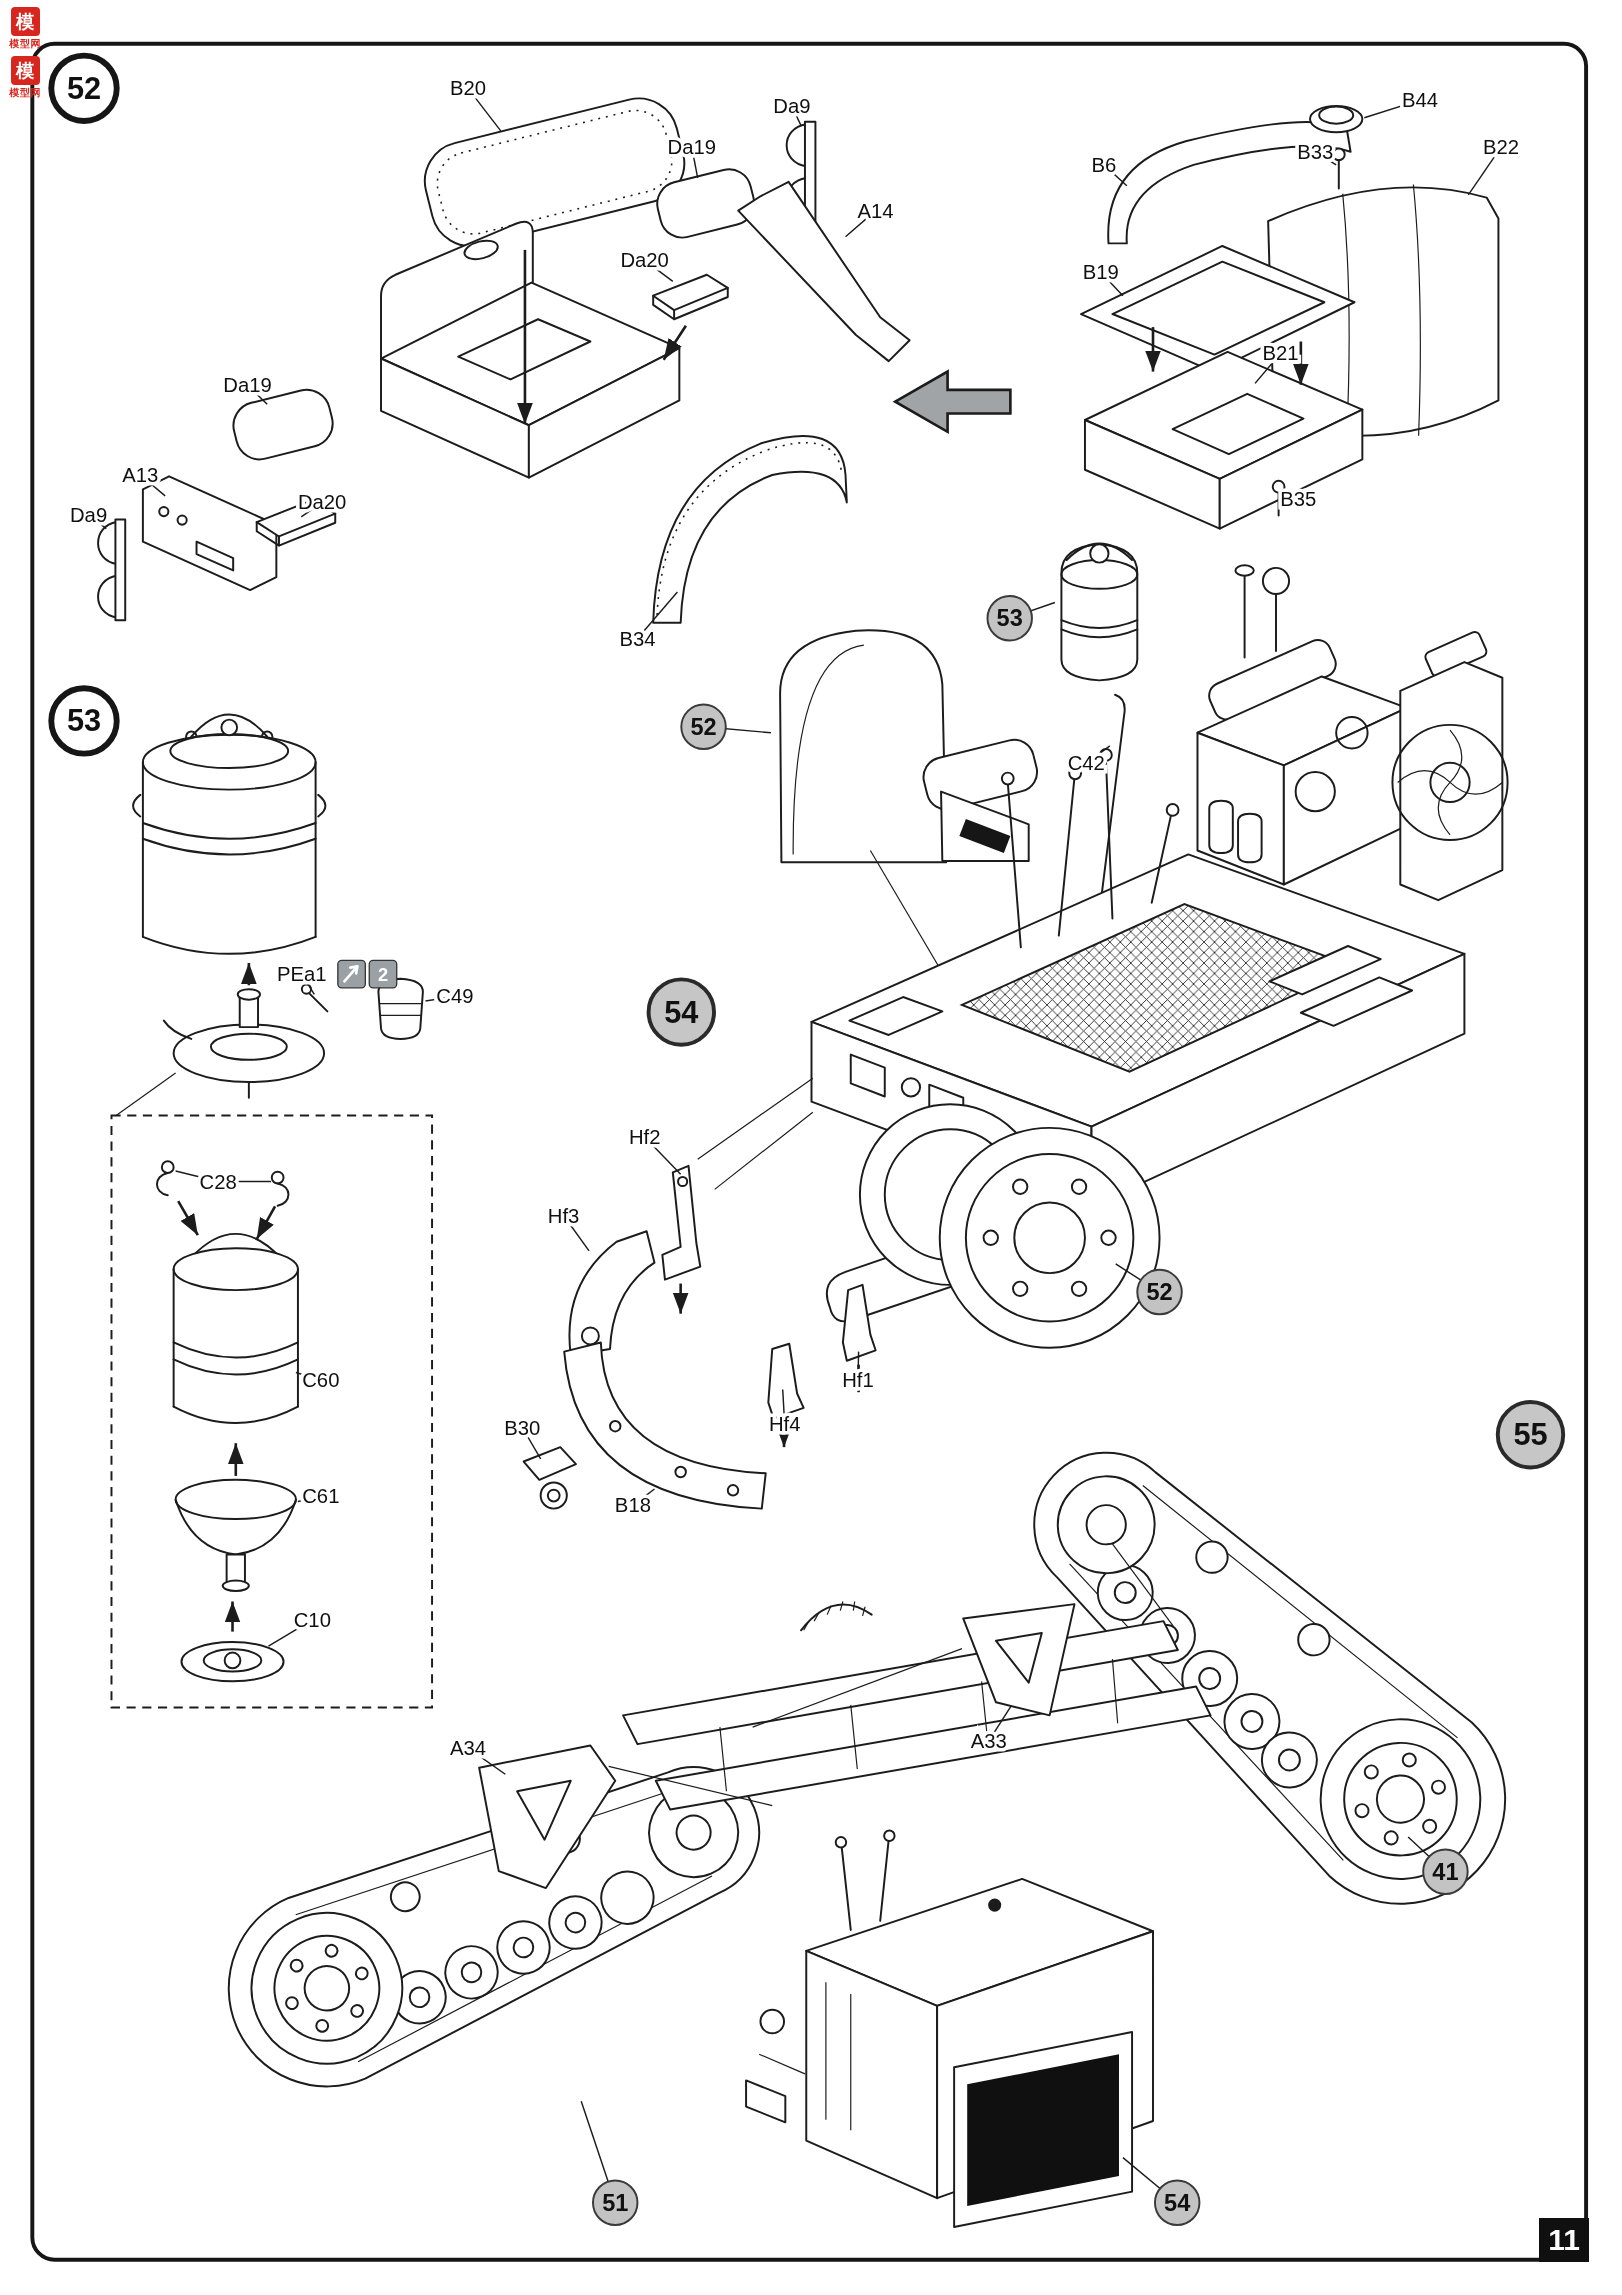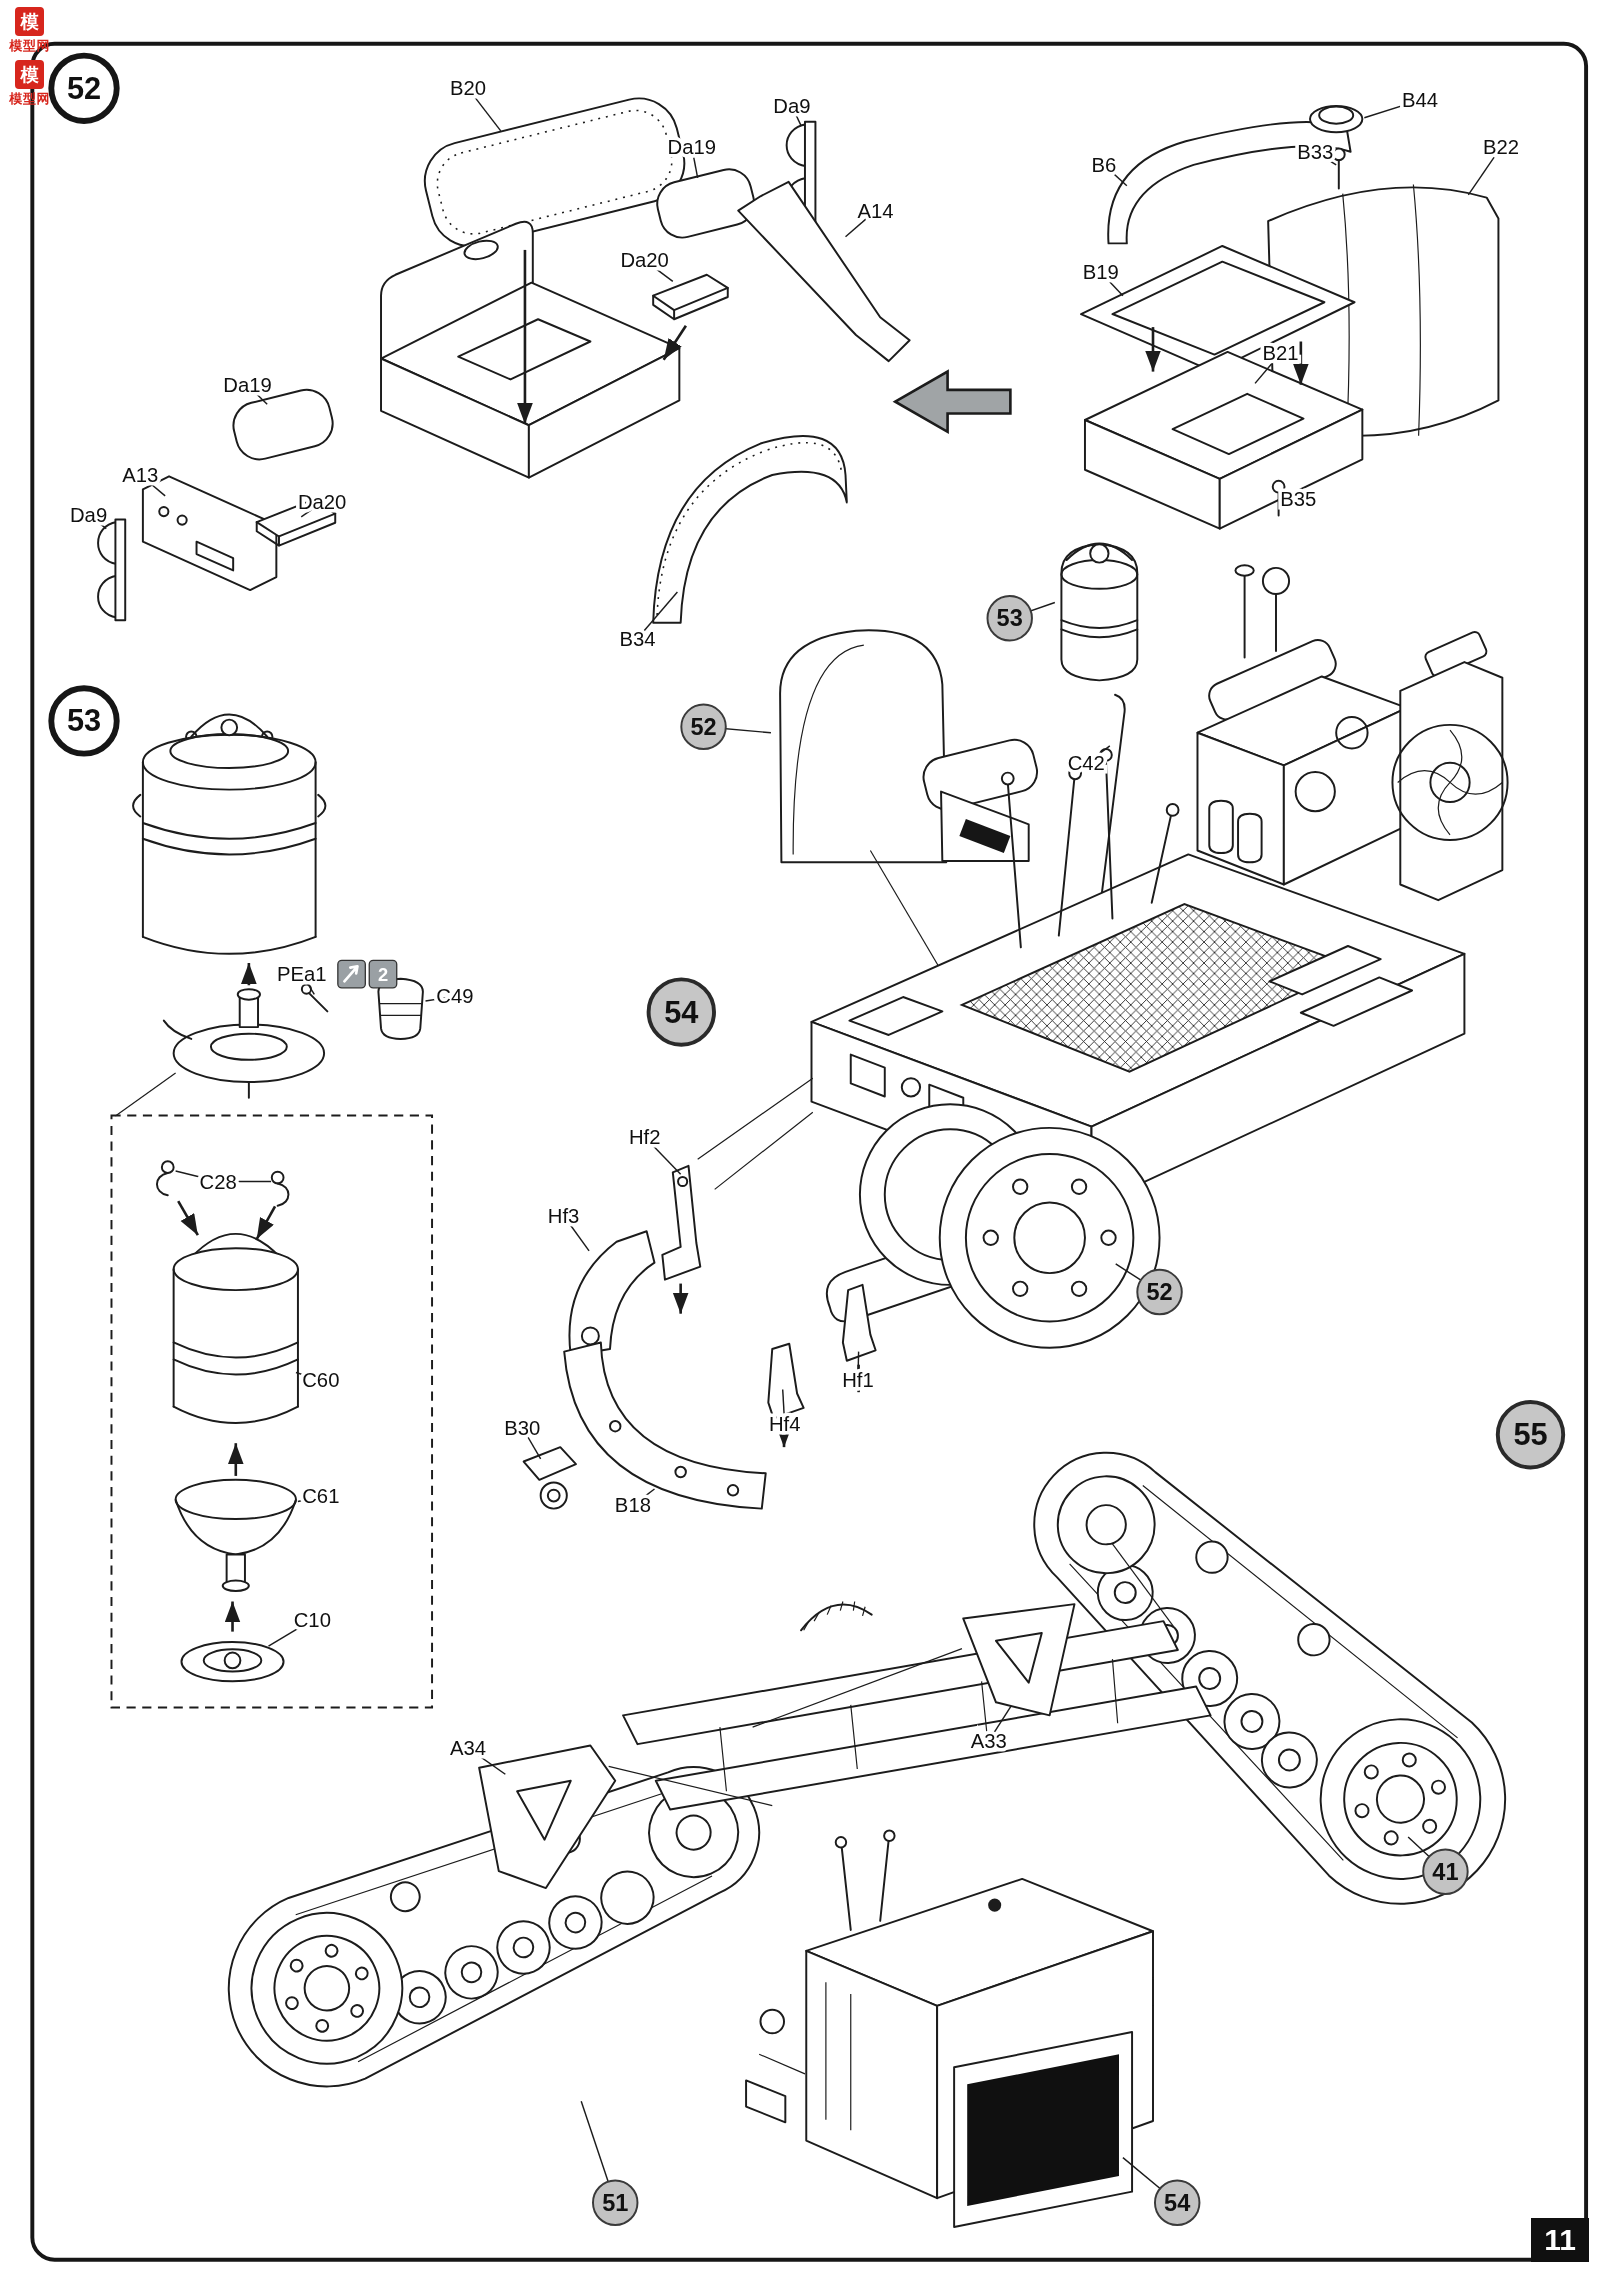--- a/index.html
+++ b/index.html
@@ -15,22 +15,22 @@
   .plabel{font-size:31px;fill:#101010;text-anchor:middle;dominant-baseline:central;paint-order:stroke;stroke:#ffffff;stroke-width:11px;font-weight:400;}
   .steptext{font-size:47px;font-weight:bold;fill:#111;text-anchor:middle;dominant-baseline:central;}
   .callouttext{font-size:36px;font-weight:bold;fill:#111;text-anchor:middle;dominant-baseline:central;}
   .step-ring{fill:#ffffff;stroke:#161616;stroke-width:9;}
   .step-gray{fill:#c6c6c6;stroke:#2a2a2a;stroke-width:6;}
   .callout-circle{fill:#c3c3c3;stroke:#3a3a3a;stroke-width:3;}
   .pe-qty{font-size:28px;font-weight:bold;fill:#ffffff;text-anchor:middle;dominant-baseline:central;}
   .watermark{position:absolute;top:6.5px;left:9.2px;display:flex;flex-direction:column;gap:5.2px;z-index:5;}
   .wm-row{display:flex;flex-direction:column;align-items:center;gap:1.3px;}
   .wm-badge{width:29px;height:29px;background:#d7261d;color:#fff;display:flex;align-items:center;justify-content:center;font-size:18.3px;border-radius:3.9px;font-weight:bold;}
-  .wm-text{color:#d7261d;font-size:13px;font-weight:bold;letter-spacing:0.7px;}
-  .page-number{position:absolute;right:34px;bottom:33px;width:58px;height:44px;background:#101010;color:#ffffff;display:flex;align-items:center;justify-content:center;font-size:30px;font-weight:bold;}
+  .wm-text{color:#d7261d;font-size:10px;font-weight:bold;letter-spacing:0.7px;}
+  .page-number{position:absolute;right:34px;bottom:33px;width:50px;height:44px;background:#101010;color:#ffffff;display:flex;align-items:center;justify-content:center;font-size:30px;font-weight:bold;}
 </style>
 </head>
 <body>
 
 <div class="page">
 
   <div class="watermark">
     <div class="wm-row">
       <span class="wm-badge">模</span>
       <span class="wm-text">模型网</span>

